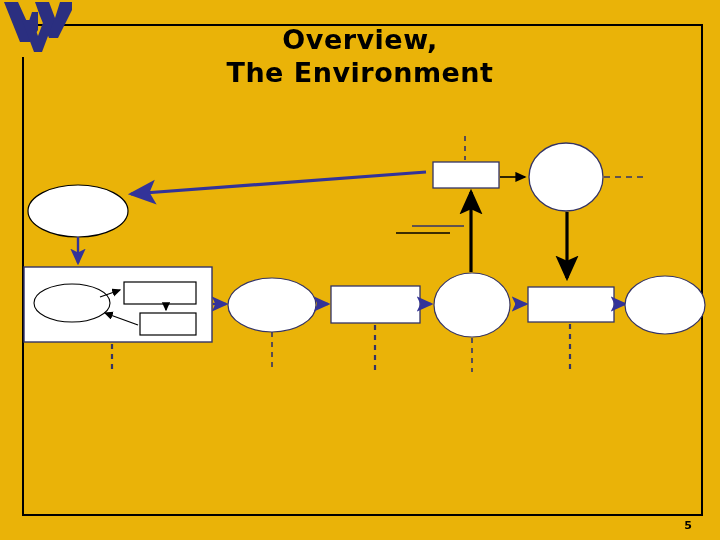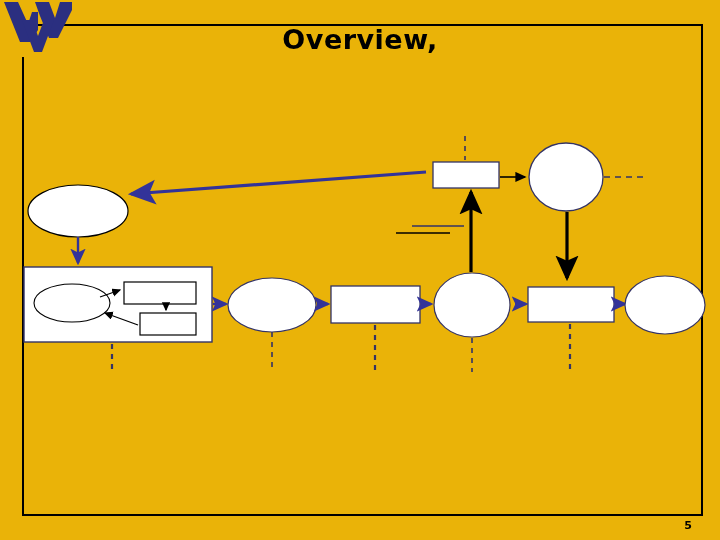--- a/index.html
+++ b/index.html
@@ -91,20 +91,21 @@
   <svg id="wvu-logo" viewBox="0 0 72 56">
     <g fill="#2b2f80">
       <polygon points="2,2 16,2 26,24 30,12 36,12 36,30 28,42 18,42"></polygon>
       <polygon points="33,2 47,2 53,18 58,2 70,2 70,10 56,38 47,38 38,16"></polygon>
       <polygon points="20,20 30,20 36,36 42,20 52,20 40,52 32,52"></polygon>
     </g>
   </svg>
 
   <div id="title">
     <span class="tline">Overview,</span>
+    <span class="tline">The Environment</span>
   </div>
 
   <svg id="diagram" viewBox="0 0 720 540">
     <defs>
       <marker id="nv-arrow" markerWidth="7" markerHeight="7" refX="6" refY="3.2" orient="auto">
         <path d="M0,0 L7,3.2 L0,6.4 L1.6,3.2 Z" fill="#333399"></path>
       </marker>
       <marker id="nv-arrow-big" markerWidth="9" markerHeight="9" refX="8" refY="4" orient="auto">
         <path d="M0,0 L9,4 L0,8 L2,4 Z" fill="#333399"></path>
       </marker>

